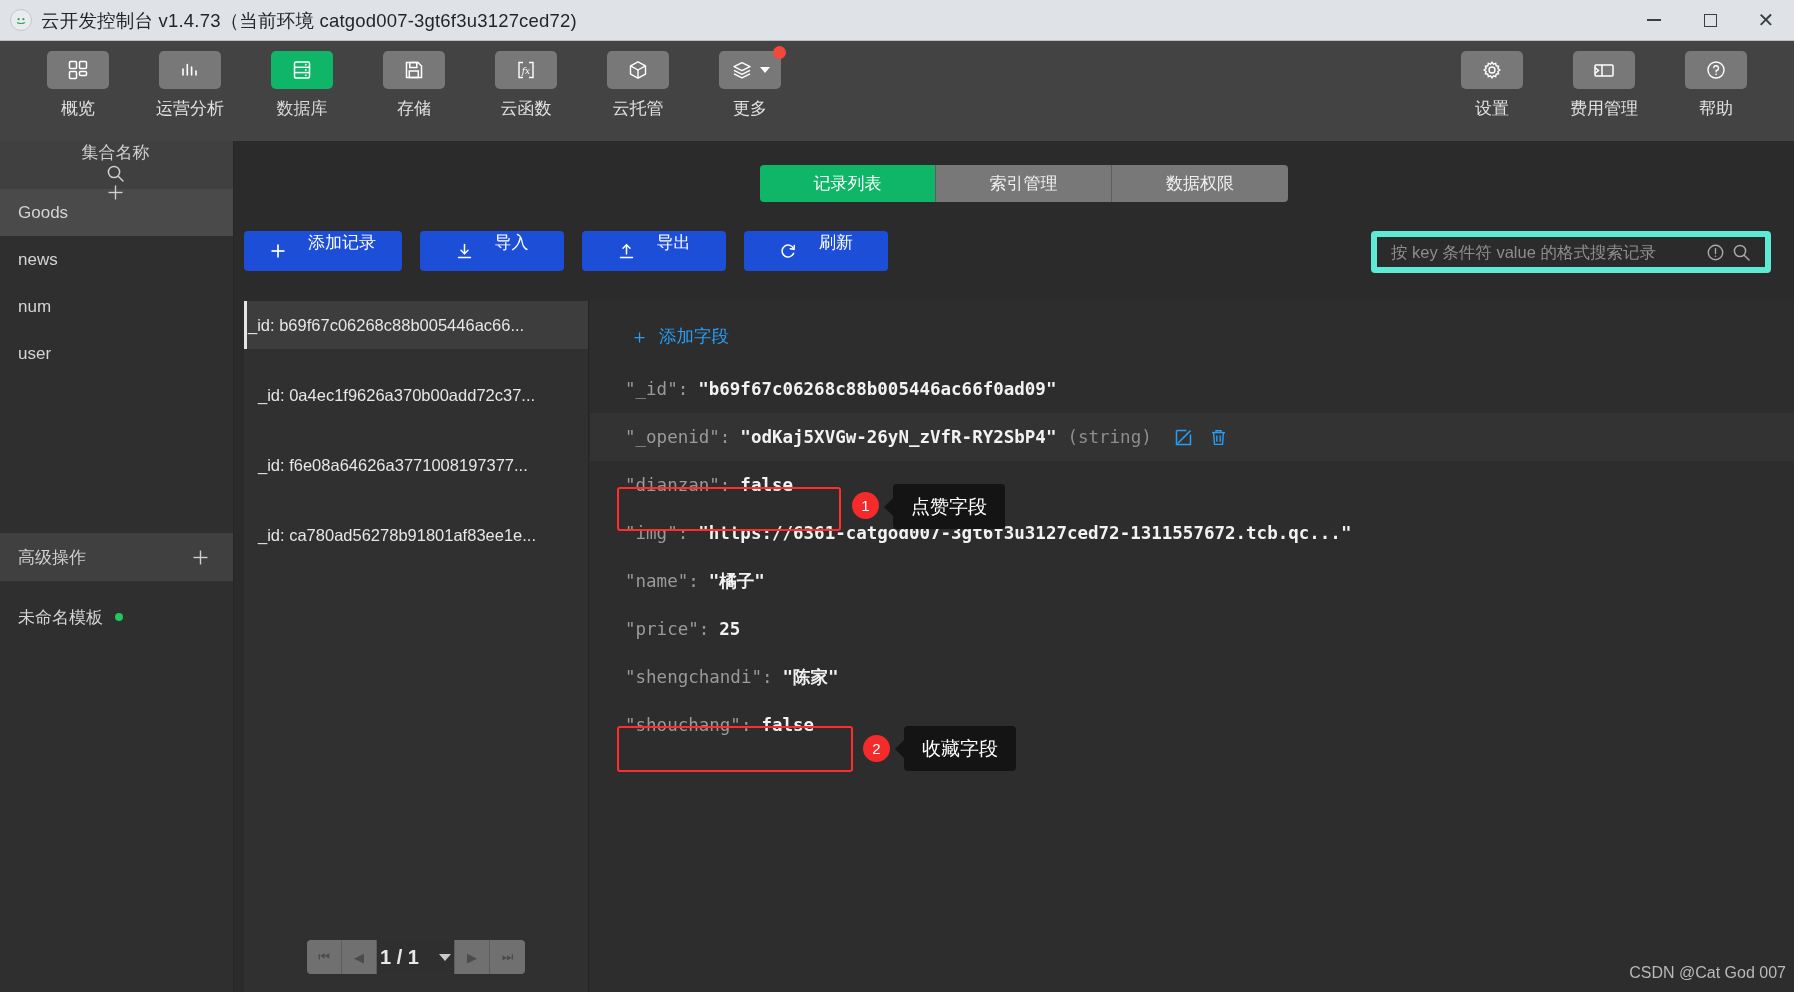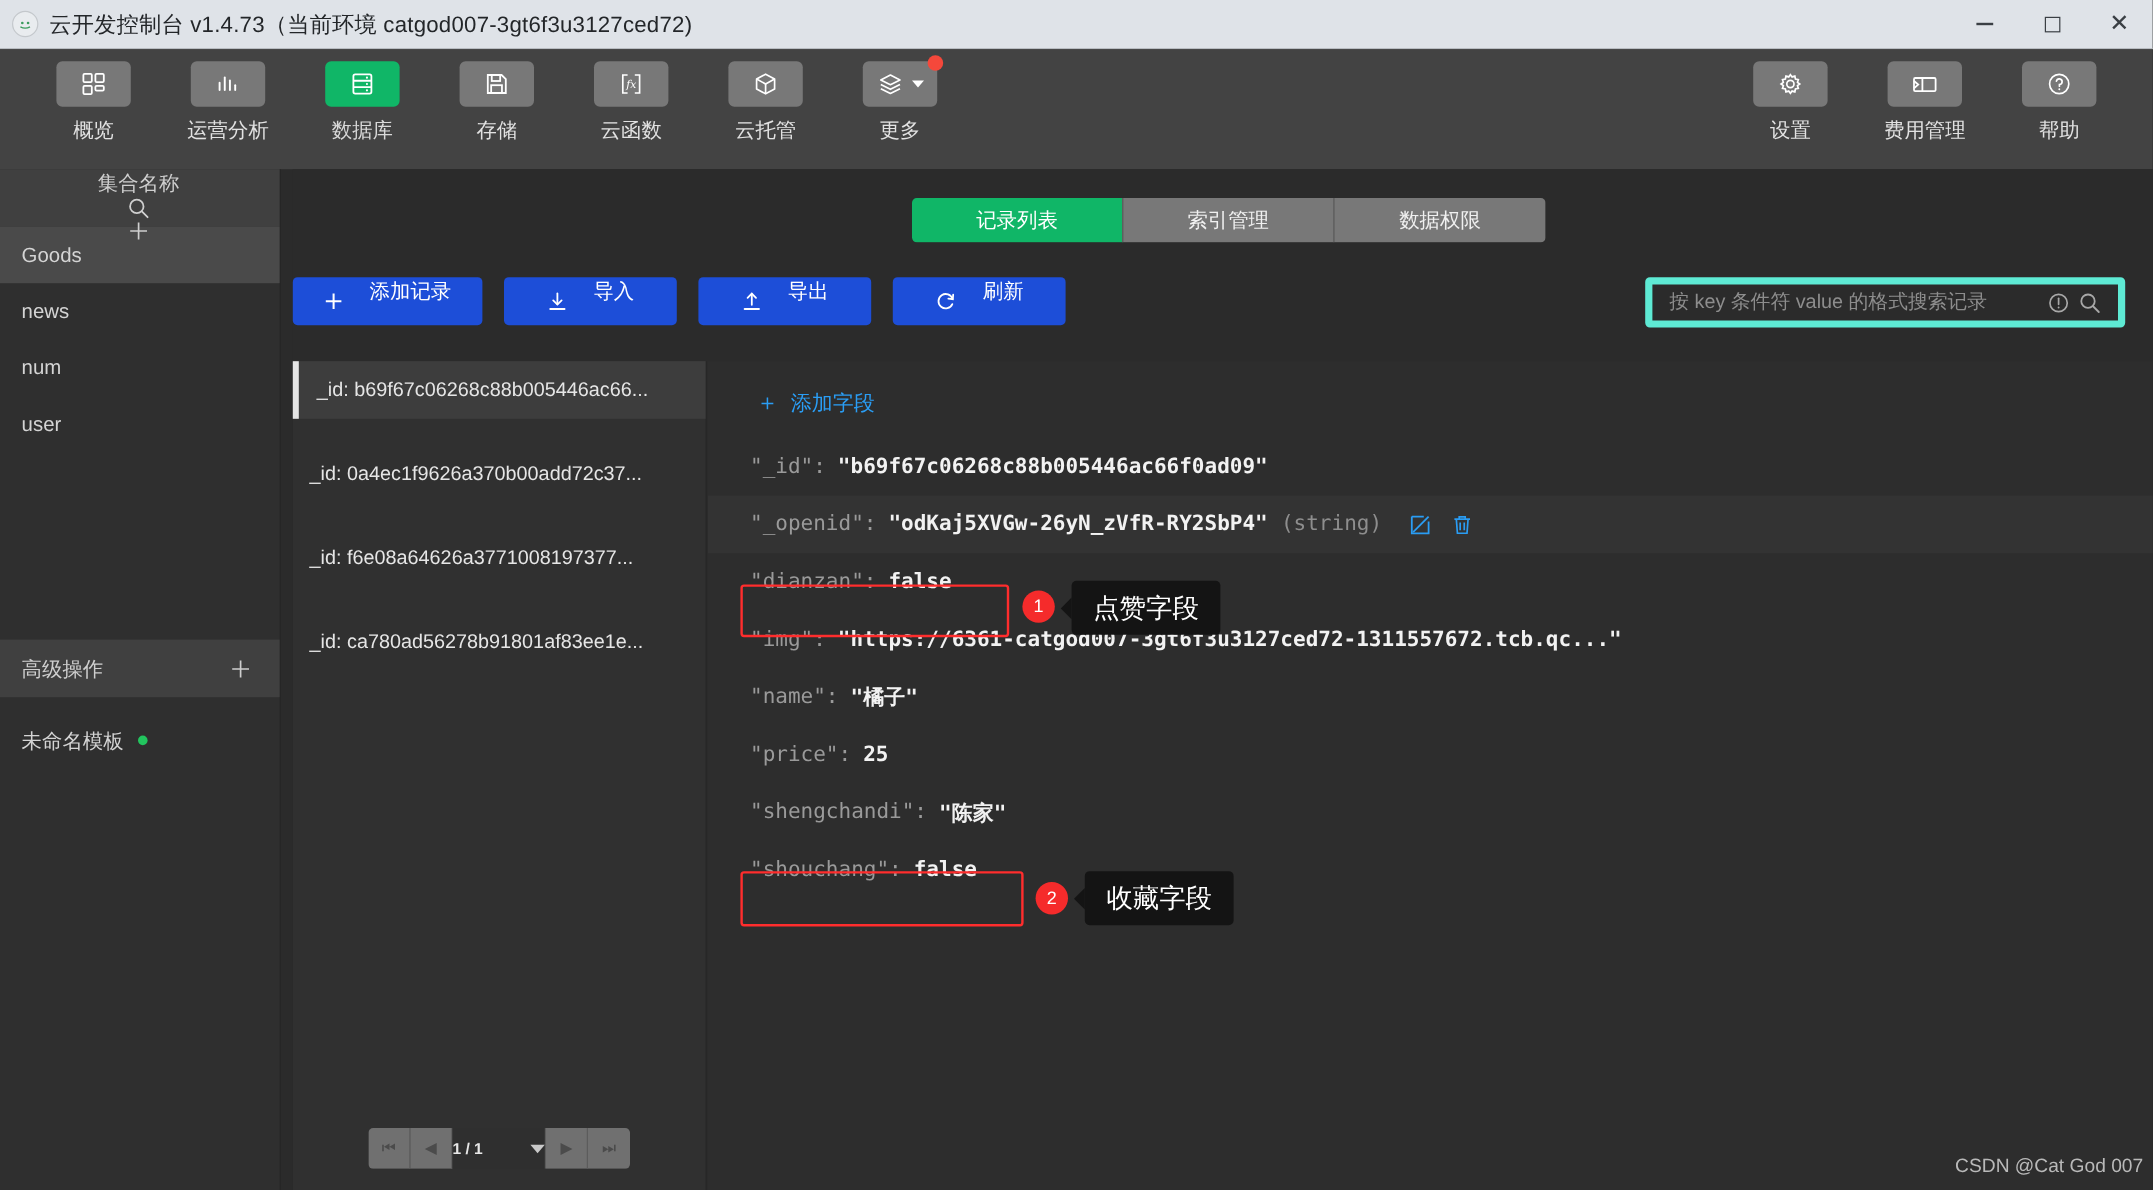--- a/index.html
+++ b/index.html
@@ -199,40 +199,40 @@
     border-right: 1px solid #262626;
   }
   .recitem {
     height: 48px;
     display: flex; align-items: center;
     padding: 0 14px;
     font-size: 16.5px; color: #e6e6e6;
     cursor: pointer;
     white-space: nowrap; overflow: hidden;
   }
-  .recitem.selected { background: #3d3d3d; border-left: 5px solid #e5e5e5; padding-left: 15px; }
+  .recitem.selected { background: #3d3d3d; border-left: 3px solid #e5e5e5; padding-left: 1px; }
   .recgap { height: 22px; }
 
   .pager {
     position: absolute; bottom: 18px; left: 50%; transform: translateX(-50%);
     display: flex; align-items: center;
     border-radius: 4px; overflow: hidden;
   }
   .pg-btn {
     width: 35px; height: 34px;
     background: #707070; color: #4b4b4b;
     display: flex; align-items: center; justify-content: center;
     font-size: 13px; cursor: pointer;
     border-right: 1px solid #5c5c5c;
   }
   .pg-num {
     min-width: 78px; height: 34px;
     background: #2f2f2f; color: #e8e8e8;
-    display: flex; align-items: center; justify-content: space-between;
-    font-size: 13px; font-weight: bold; gap: 20px;
+    display: flex; align-items: center; justify-content: center;
+    font-size: 20px; font-weight: bold; gap: 20px;
     border-right: 1px solid #5c5c5c;
     cursor: pointer;
   }
   .pg-caret {
     width: 0; height: 0;
     border-left: 6px solid transparent;
     border-right: 6px solid transparent;
     border-top: 7px solid #c9c9c9;
   }
 
@@ -283,21 +283,21 @@
     font-size: 15px;
     font-family: "Liberation Sans", "DejaVu Sans", sans-serif;
   }
   .callout {
     position: absolute;
     background: #141414; color: #ffffff;
     border-radius: 4px;
     height: 45px;
     display: flex; align-items: center;
     padding: 0 18px;
-    font-size: 22px;
+    font-size: 19px;
     font-family: "Liberation Sans", "DejaVu Sans", sans-serif;
   }
   .callout::before {
     content: "";
     position: absolute; left: -9px; top: 50%; transform: translateY(-50%);
     border-top: 9px solid transparent;
     border-bottom: 9px solid transparent;
     border-right: 9px solid #141414;
   }
 

